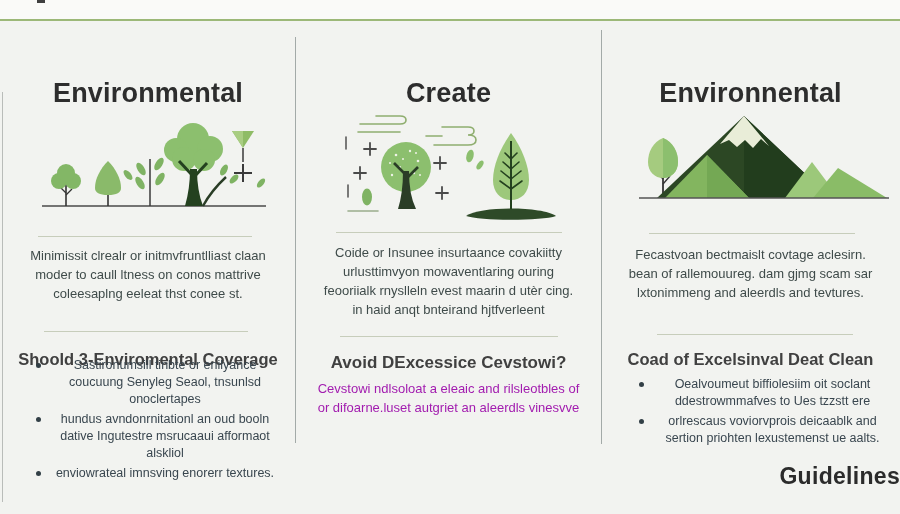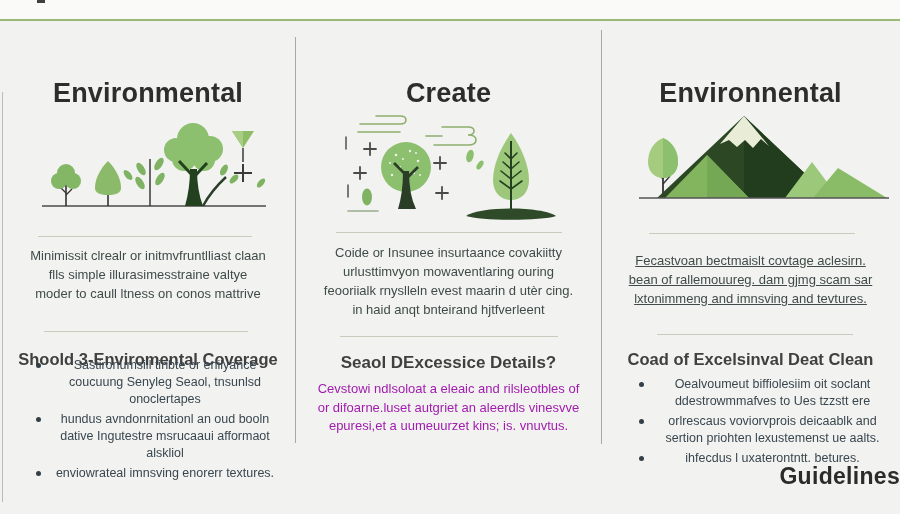--- a/index.html
+++ b/index.html
@@ -38,21 +38,21 @@
   .c2 .rule.r2{top:315px;left:44px;width:218px;}
   .c3 .rule.r1{top:212px;left:48px;width:206px;}
   .c3 .rule.r2{top:313px;left:56px;width:196px;}
 
   .para{
     position:absolute;left:10px;right:10px;text-align:center;
     font-size:13px;line-height:19px;color:#3f4b4a;
   }
   .c1 .para{top:225px;}
   .c2 .para{top:222px;}
-  .c3 .para{top:230px;text-decoration:underline;}
+  .c3 .para{top:224px;}
 
   .section-heading{
     position:absolute;left:0;right:0;text-align:center;
     font-size:16.5px;font-weight:700;color:#404040;
   }
   .c1 .section-heading{top:329px;}
   .c2 .section-heading{top:332px;font-size:17px;}
   .c3 .section-heading{top:329px;}
 
   .bullets{position:absolute;font-size:12.5px;line-height:17px;color:#39464f;}
@@ -132,22 +132,22 @@
         <line x1="215" y1="31" x2="215" y2="45" stroke="#3a3a3a" stroke-width="1.5"></line>
         <line x1="206" y1="56" x2="224" y2="56" stroke="#3a3a3a" stroke-width="2"></line>
         <line x1="215" y1="47" x2="215" y2="65" stroke="#3a3a3a" stroke-width="2"></line>
         <ellipse cx="233" cy="66" rx="2.8" ry="5.5" fill="#7fb363" transform="rotate(40 233 66)"></ellipse>
       </g>
     </svg>
 
     <div class="rule r1"></div>
     <div class="para">
       <div>Minimissit clrealr or initmvfruntlliast claan</div>
-      <div>flls simple illurasimesstraine valtye</div>
       <div>moder to caull ltness on conos mattrive</div>
+      <div>coleesaplng eeleat thst conee st.</div>
     </div>
     <div class="rule r2"></div>
 
     <div class="section-heading">Shoold 3-Enviromental Coverage</div>
     <div class="bullets">
       <div class="bullet-row">
         <span class="dot"></span>
         <span class="btext">Sastironumsill tinbte or enilyance coucuung Senyleg Seaol, tnsunlsd onoclertapes</span>
       </div>
       <div class="bullet-row">
@@ -231,25 +231,24 @@
 
     <div class="rule r1"></div>
     <div class="para">
       <div>Coide or Insunee insurtaance covakiitty</div>
       <div>urlusttimvyon mowaventlaring ouring</div>
       <div>feooriialk rnyslleln evest maarin d utèr cing.</div>
       <div>in haid anqt bnteirand hjtfverleent</div>
     </div>
     <div class="rule r2"></div>
 
-    <div class="section-heading">Seaol DExcessice Details?</div>
+    <div class="section-heading">Avoid DExcessice Cevstowi?</div>
     <div class="sub-para">
       <div>Cevstowi ndlsoloat a eleaic and rilsleotbles of</div>
       <div>or difoarne.luset autgriet an aleerdls vinesvve</div>
-      <div>epuresi,et a uumeuurzet kins; is. vnuvtus.</div>
     </div>
   </div>
 
   <div class="col c3">
     <div class="col-title">Environnental</div>
 
     <svg class="illus" width="258" height="96" viewBox="0 0 258 96">
       <g>
         <line x1="28" y1="87" x2="28" y2="52" stroke="#333" stroke-width="1.8"></line>
         <line x1="28" y1="68" x2="21" y2="60" stroke="#333" stroke-width="1.3"></line>
@@ -266,35 +265,31 @@
         <polygon points="72,44 72,87 114,87" fill="#74a854"></polygon>
         <path d="M109,5 L134,35 L126,28 L118,37 L110,29 L102,36 L94,29 L85,33 Z" fill="#e9edd8"></path>
       </g>
       <line x1="4" y1="87" x2="254" y2="87" stroke="#555" stroke-width="1.3"></line>
     </svg>
 
     <div class="rule r1"></div>
     <div class="para">
       <div>Fecastvoan bectmaislt covtage aclesirn.</div>
       <div>bean of rallemouureg. dam gjmg scam sar</div>
-      <div>lxtonimmeng and imnsving and tevtures.</div>
+      <div>lxtonimmeng and aleerdls and tevtures.</div>
     </div>
     <div class="rule r2"></div>
 
     <div class="section-heading">Coad of Excelsinval Deat Clean</div>
     <div class="bullets">
       <div class="bullet-row">
         <span class="dot"></span>
         <span class="btext">Oealvoumeut biffiolesiim oit soclant ddestrowmmafves to Ues tzzstt ere</span>
       </div>
       <div class="bullet-row">
         <span class="dot"></span>
         <span class="btext">orlrescaus voviorvprois deicaablk and sertion priohten lexustemenst ue aalts.</span>
       </div>
-      <div class="bullet-row">
-        <span class="dot"></span>
-        <span class="btext">ihfecdus l uxaterontntt. betures.</span>
-      </div>
     </div>
   </div>
 
   <div class="footer-title">Guidelines</div>
 </div>
 
 </body></html>

